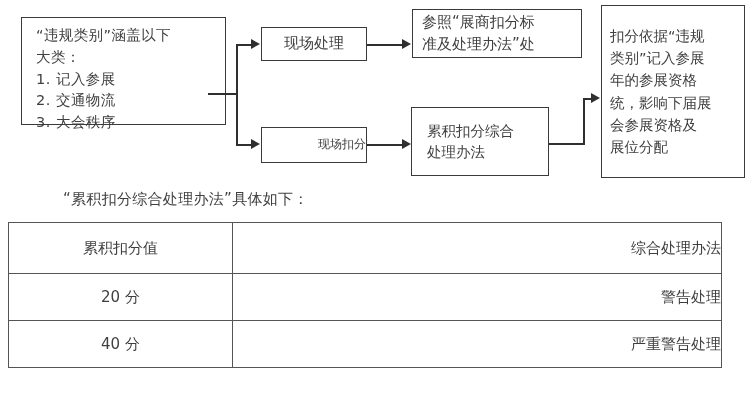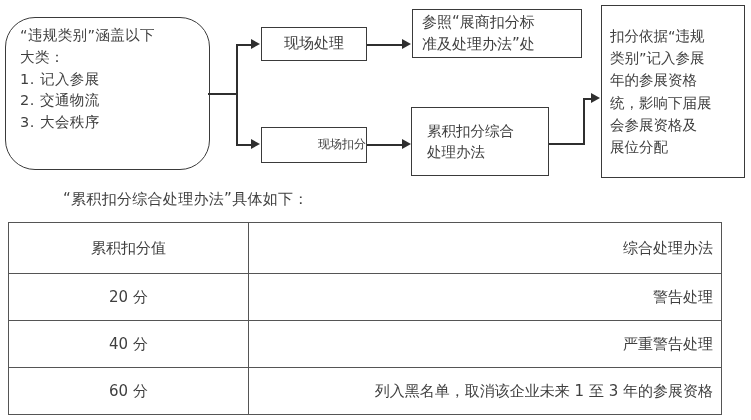--- a/index.html
+++ b/index.html
@@ -21,26 +21,25 @@
     background:#fff;
     display:flex;
     flex-direction:column;
     justify-content:center;
     color:#3f3f3f;
     line-height:1.42;
   }
   .fc-box .ln{display:block;white-space:nowrap;}
 
   #box-categories{
-    left:5px;top:17px;width:205px;height:153px;
+    left:21px;top:17px;width:205px;height:108px;
     padding:7px 0 7px 14px;
     font-size:14.5px;
     line-height:1.5;
     justify-content:flex-start;
-    border-radius:30px;
   }
   #box-categories .ln{letter-spacing:0.4px;}
   #box-categories .num{display:inline-block;width:20px;}
 
   #box-onsite-handle{
     left:261px;top:27px;width:106px;height:34px;
     align-items:center;font-size:15px;
   }
   #box-onsite-deduct{
     left:261px;top:127px;width:106px;height:36px;
@@ -81,21 +80,21 @@
   #score-table{
     position:absolute;left:8px;top:222px;width:714px;
     border-collapse:collapse;
     table-layout:fixed;
   }
   #score-table td,#score-table th{
     border:1.3px solid #555;
     font-weight:normal;
     font-size:15px;
     color:#3f3f3f;
-    padding:0 8px;
+    padding:0 0;
   }
   #score-table .col-score{width:223px;text-align:center;}
   #score-table .col-method{text-align:right;}
   #score-table tr.r-head td{height:50px;}
   #score-table tr.r-body td{height:46px;}
   .cell-center{text-align:center;}
 </style>
 </head>
 <body>
 
@@ -163,20 +162,16 @@
         <td class="col-method cell-center">综合处理办法</td>
       </tr>
       <tr class="r-body">
         <td class="col-score">20 分</td>
         <td class="col-method">警告处理</td>
       </tr>
       <tr class="r-body">
         <td class="col-score">40 分</td>
         <td class="col-method">严重警告处理</td>
       </tr>
-      <tr class="r-body">
-        <td class="col-score">60 分</td>
-        <td class="col-method">列入黑名单，取消该企业未来 1 至 3 年的参展资格</td>
-      </tr>
     </tbody>
   </table>
 
 </div>
 
 </body></html>

